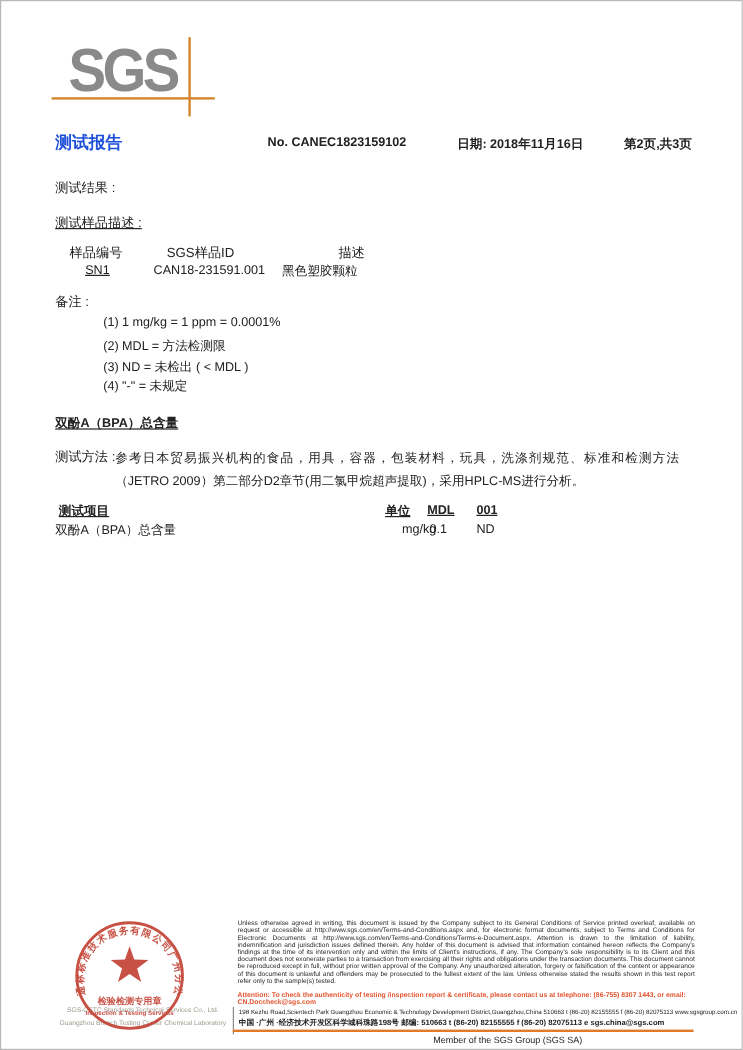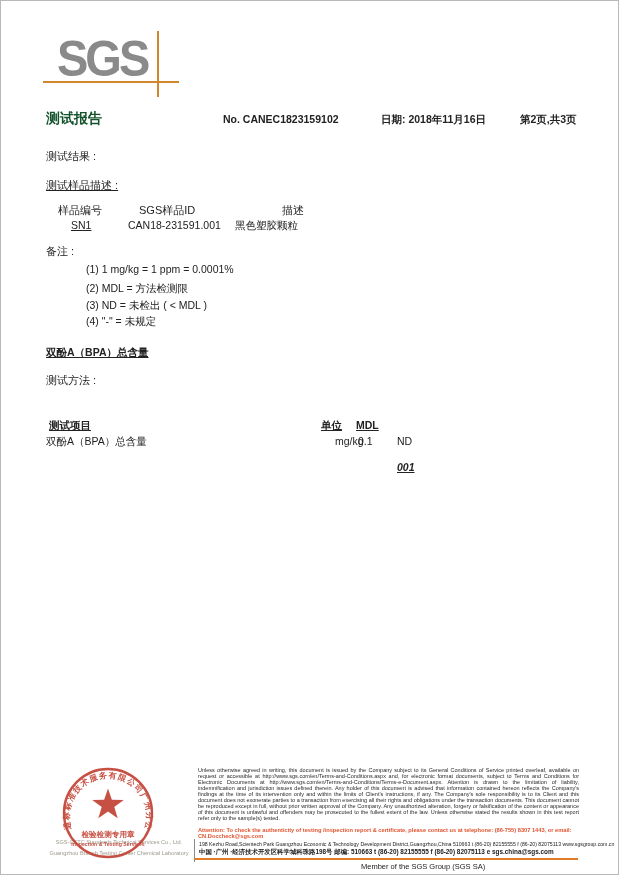--- a/index.html
+++ b/index.html
@@ -7,30 +7,30 @@
     position:relative;width:619px;height:875px;background:#fff;
     border:1px solid #b8b8b8;box-sizing:border-box;overflow:hidden;
     font-family:"Liberation Sans","DejaVu Sans",sans-serif;color:#2b2b2b;
   }
   .abs{position:absolute;white-space:nowrap;}
   
   .logo-text{font-size:47px;font-weight:700;color:#8a8a8a;letter-spacing:-3px;transform:scaleY(1.08);transform-origin:top left;}
   .hline{height:2px;background:#d4862d;}
   .vline{width:2px;background:#d4862d;}
   
-  .doc-title{font-size:14px;font-weight:700;color:#14532d;}
+  .doc-title{font-size:14px;font-weight:700;color:#1d4ed8;}
   .hdr{font-size:10.5px;font-weight:700;color:#222;}
   
   .lbl{font-size:11px;font-weight:400;color:#222;}
   .txt{font-size:10.5px;color:#222;}
   .und{text-decoration:underline;}
   .bpa-head{font-size:10.5px;font-weight:700;text-decoration:underline;color:#222;}
   .method-text{white-space:normal;width:470px;line-height:19px;text-align:justify;}
   .th{font-size:10.5px;font-weight:700;color:#222;text-decoration:underline;}
-  .th-italic{font-style:italic;margin-top:42px;}
+  .th-italic{}
   
   .disclaimer{white-space:normal;width:381px;font-size:5.5px;line-height:5.95px;text-align:justify;color:#2a2a2a;}
   .attention{white-space:normal;width:381px;font-size:5.7px;line-height:6.3px;font-weight:700;color:#e2542f;}
   .addr-en{font-size:5.2px;color:#222;}
   .addr-cn{font-size:6.4px;font-weight:700;color:#222;}
   .stamp-company{width:160px;text-align:center;font-size:5.6px;line-height:11px;color:#9e998c;white-space:normal;}
   .member{width:200px;font-size:7.5px;color:#222;}
   .footer-orange{height:2px;background:#e07b2a;}
   .footer-vline{width:1px;background:#8a8a8a;}
 </style>
@@ -60,20 +60,21 @@
 
   <div class="abs lbl" style="left:45px;top:243px;">备注 :</div>
   <div class="abs txt" style="left:85px;top:262px;">(1) 1 mg/kg = 1 ppm = 0.0001%</div>
   <div class="abs txt" style="left:85px;top:281px;">(2) MDL = 方法检测限</div>
   <div class="abs txt" style="left:85px;top:298px;">(3) ND = 未检出 ( &lt; MDL )</div>
   <div class="abs txt" style="left:85px;top:314px;">(4) "-" = 未规定</div>
 
   <div class="abs bpa-head" style="left:45px;top:345px;">双酚A（BPA）总含量</div>
 
   <div class="abs lbl" style="left:45px;top:372px;">测试方法 :</div>
+  <div class="abs txt method-text" style="left:95px;top:372px;">参考日本贸易振兴机构的食品，用具，容器，包装材料，玩具，洗涤剂规范、标准和检测方法（JETRO 2009）第二部分D2章节(用二氯甲烷超声提取)，采用HPLC-MS进行分析。</div>
 
   <div class="abs th" style="left:48px;top:418px;">测试项目</div>
   <div class="abs th" style="left:320px;top:418px;">单位</div>
   <div class="abs th" style="left:355px;top:418px;">MDL</div>
   <div class="abs th th-italic" style="left:396px;top:418px;">001</div>
   <div class="abs txt" style="left:45px;top:434px;">双酚A（BPA）总含量</div>
   <div class="abs txt" style="left:314px;top:434px;padding-left:20px;">mg/kg</div>
   <div class="abs txt" style="left:357px;top:434px;">0.1</div>
   <div class="abs txt" style="left:396px;top:434px;">ND</div>
 

